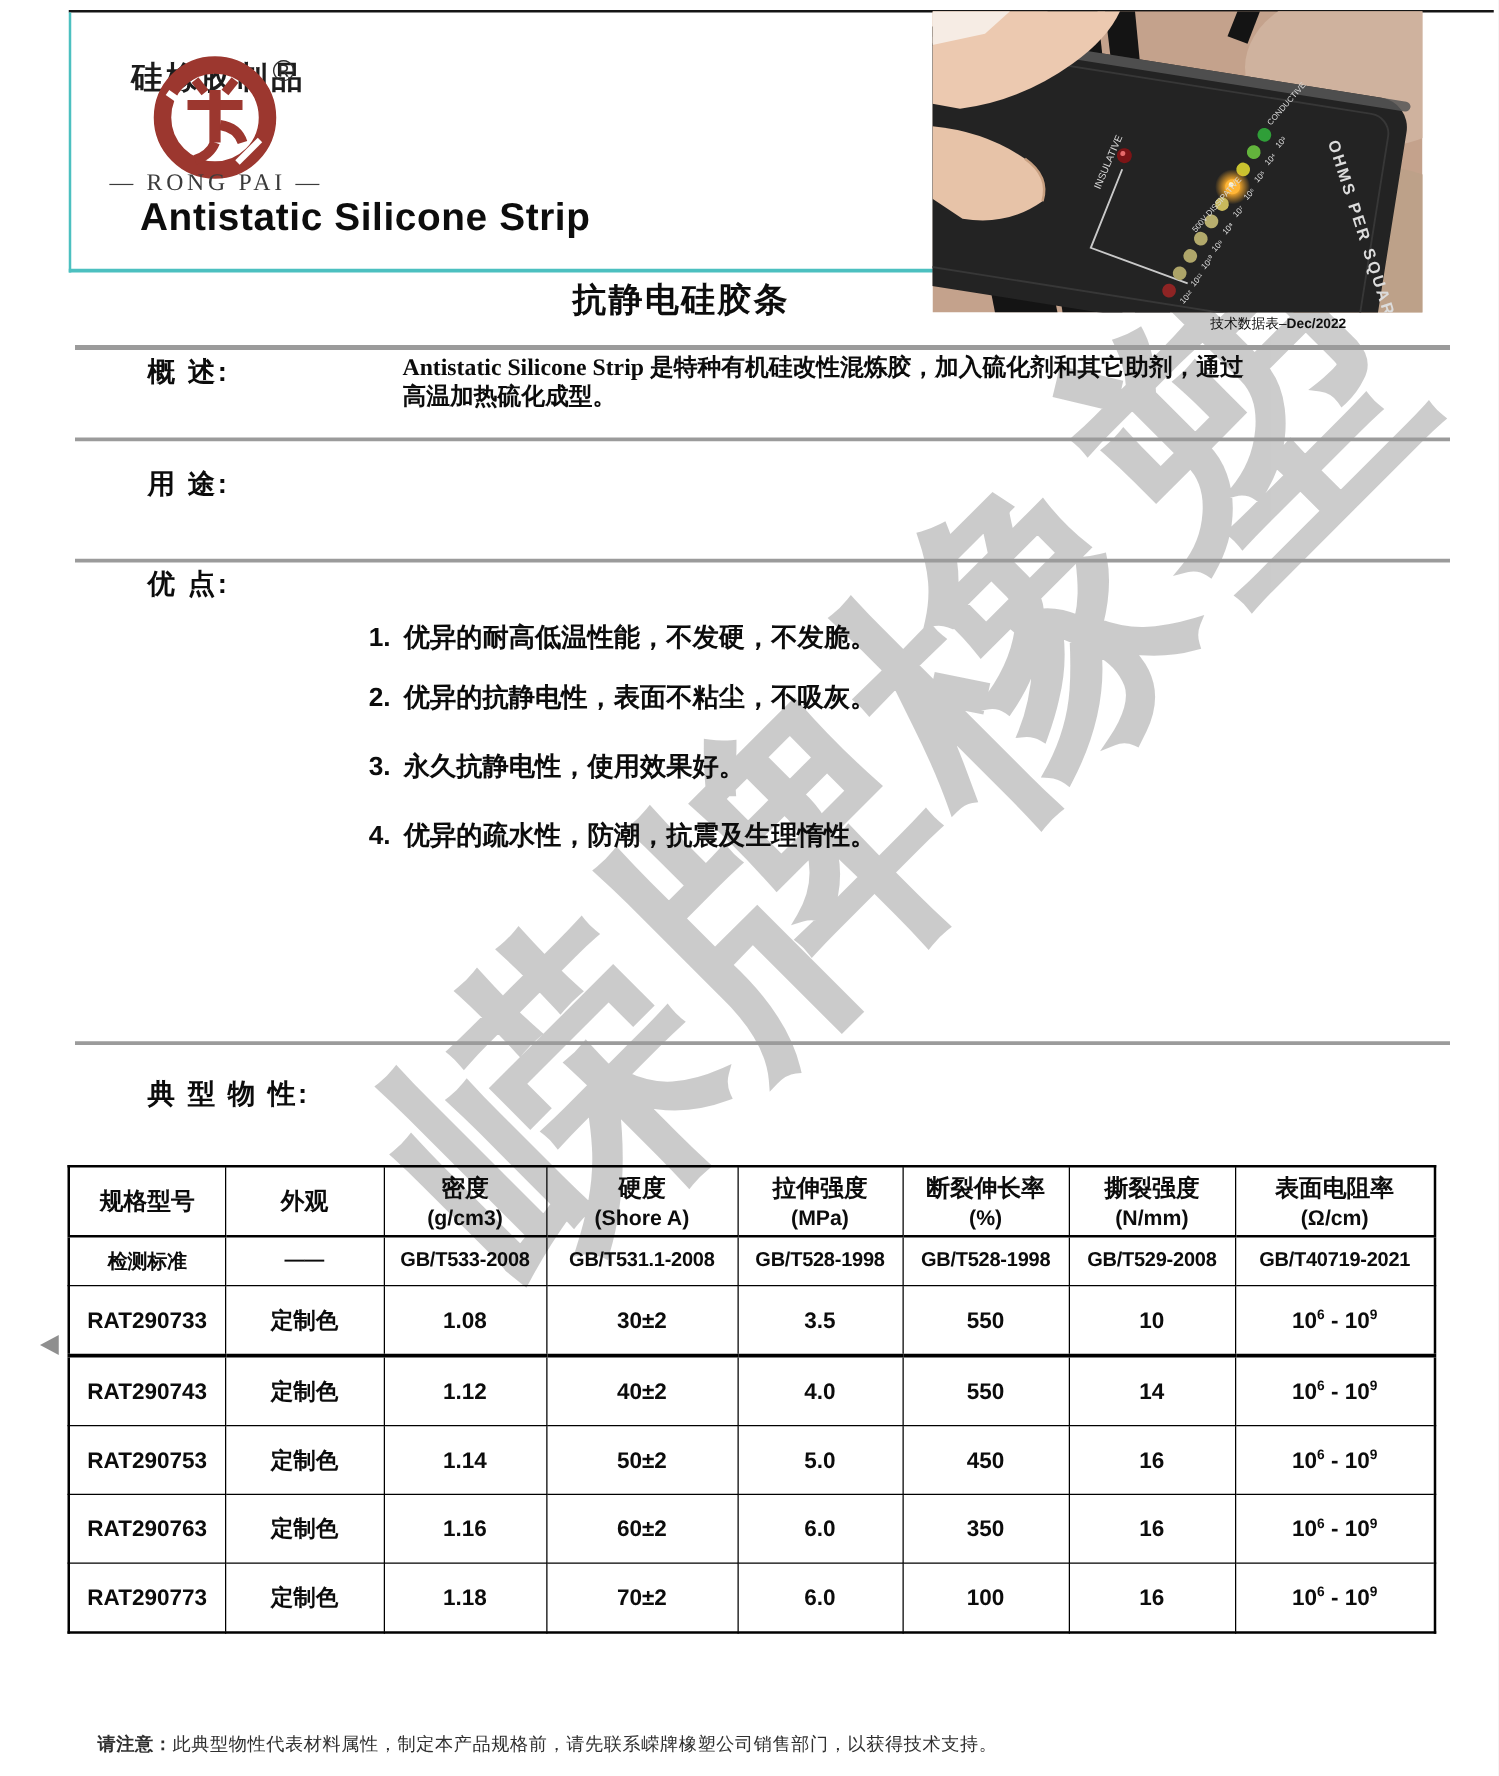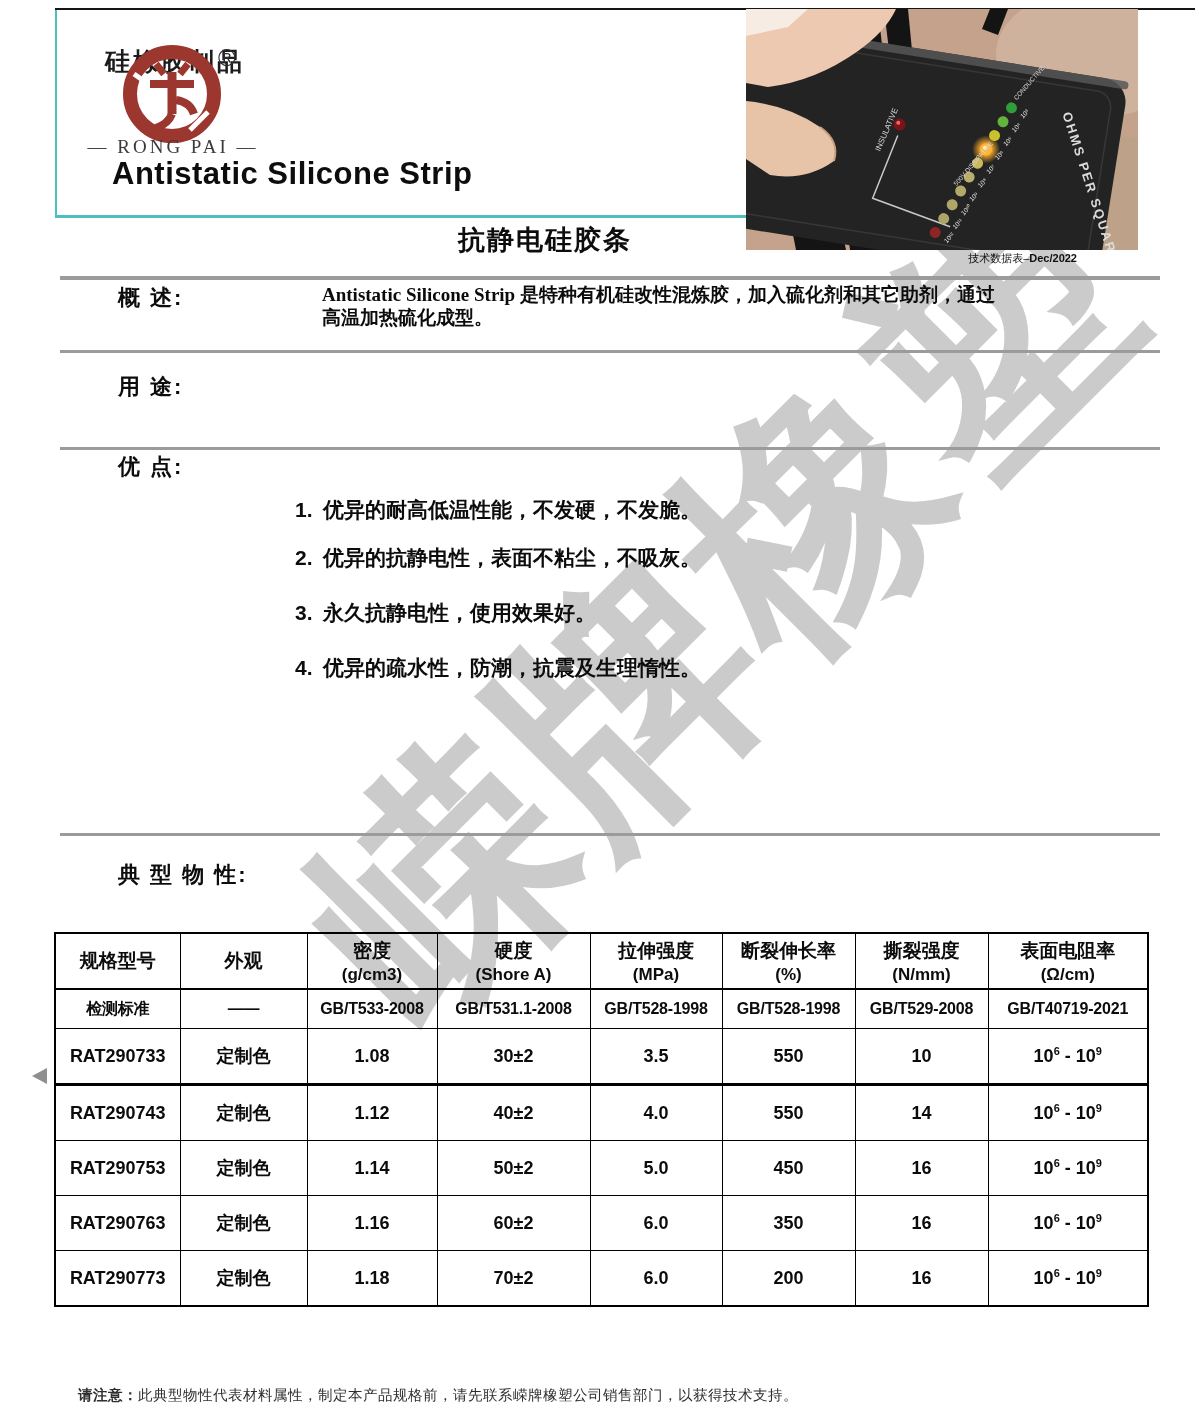--- a/index.html
+++ b/index.html
@@ -279,21 +279,21 @@
         <td>350</td>
         <td>16</td>
         <td class="res-cell"><span>10</span><sup>6</sup><span> - </span><span>10</span><sup>9</sup></td>
       </tr>
       <tr class="drow">
         <td>RAT290773</td>
         <td>定制色</td>
         <td>1.18</td>
         <td>70±2</td>
         <td>6.0</td>
-        <td>200</td>
+        <td>100</td>
         <td>16</td>
         <td class="res-cell"><span>10</span><sup>6</sup><span> - </span><span>10</span><sup>9</sup></td>
       </tr>
     </tbody>
       </table>
 
     <div class="abs cursor-tri"></div>
 
     <div class="abs note">
       <b>请注意：</b><span>此典型物性代表材料属性，制定本产品规格前，请先联系嵘牌橡塑公司销售部门，以获得技术支持。</span>

